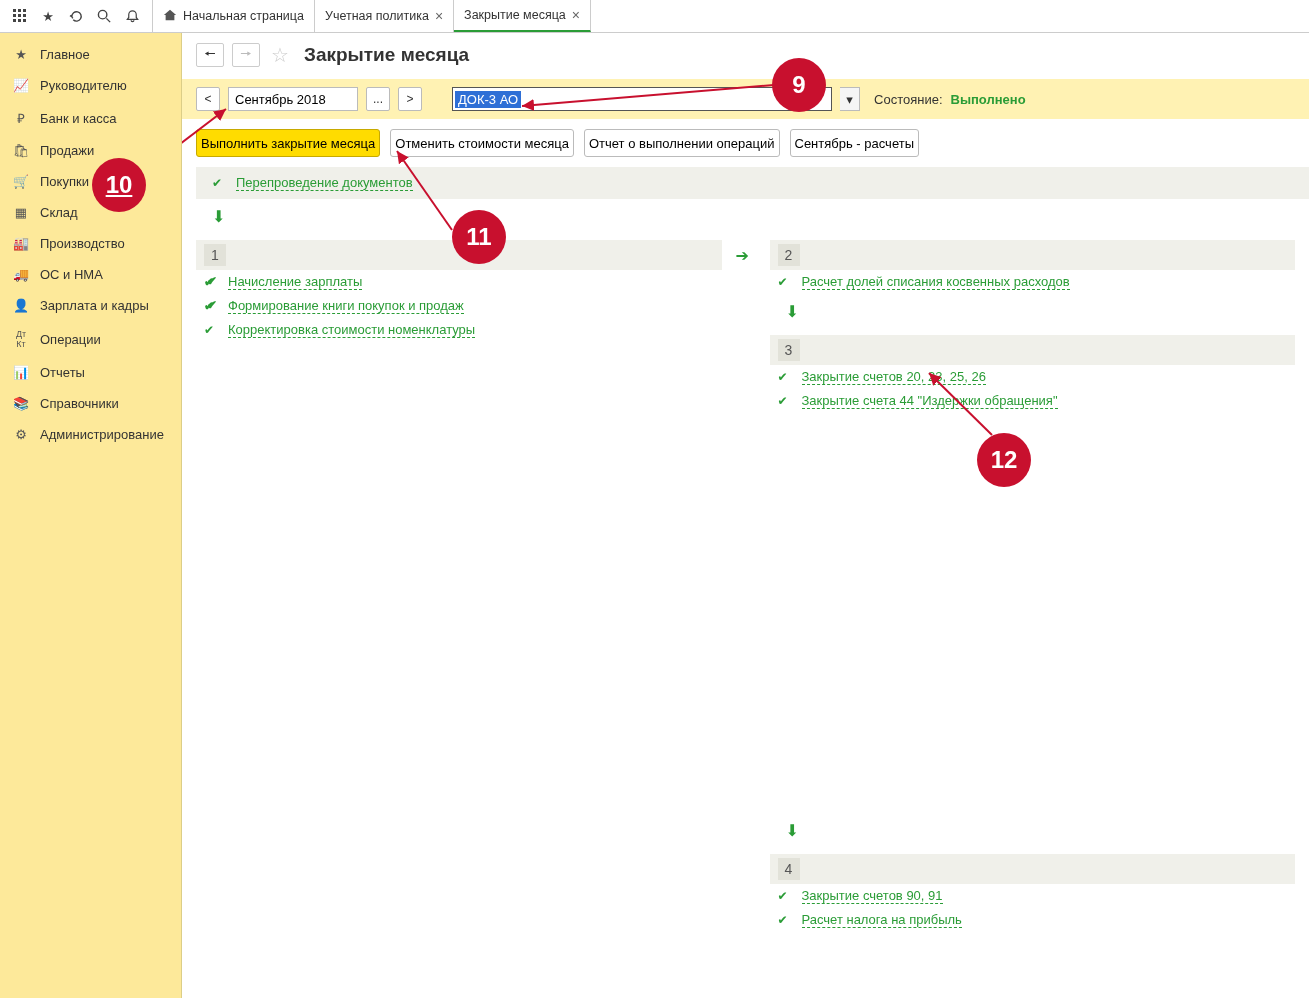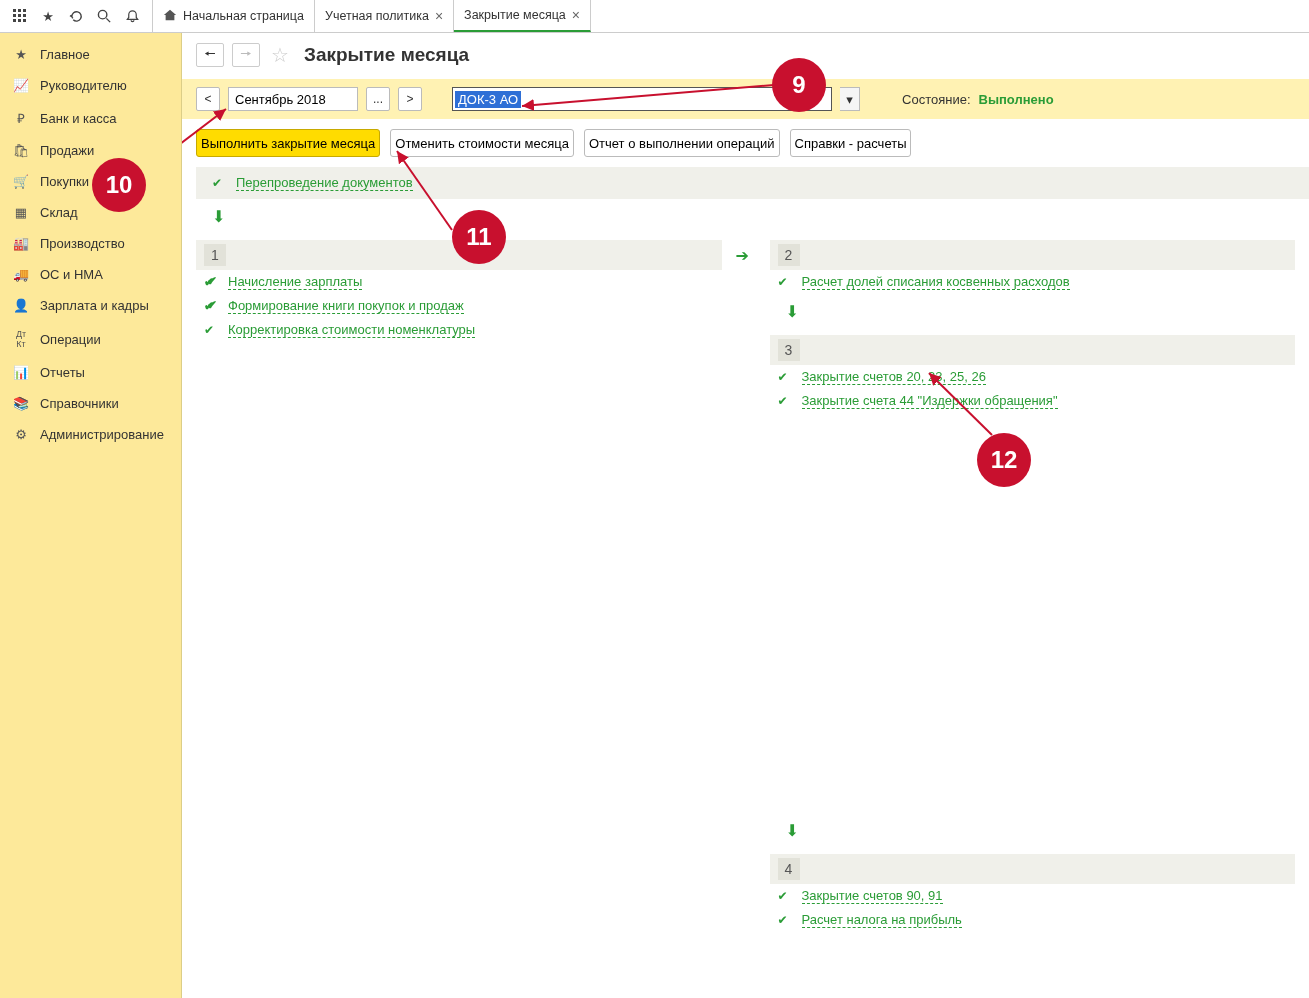--- a/index.html
+++ b/index.html
@@ -20,21 +20,21 @@
 .nav-btn { width: 28px; height: 24px; border: 1px solid #ccc; background: #fff; display: flex; align-items: center; justify-content: center; cursor: pointer; border-radius: 2px; }
 .nav-btn.disabled { color: #bbb; }
 .star-btn { width: 24px; height: 24px; display: flex; align-items: center; justify-content: center; color: #ccc; cursor: pointer; font-size: 20px; }
 .page-title { font-size: 19px; font-weight: bold; color: #333; margin-left: 4px; }
 .yellow-strip { background: #fff2b3; padding: 8px 14px; display: flex; align-items: center; gap: 8px; margin-top: 6px; }
 .small-btn { height: 24px; min-width: 24px; border: 1px solid #bbb; background: #fff; display: flex; align-items: center; justify-content: center; cursor: pointer; border-radius: 2px; font-size: 12px; padding: 0 6px; }
 .period-input { height: 24px; border: 1px solid #bbb; background: #fff; padding: 0 6px; width: 130px; font-size: 13px; }
 .org-field { height: 24px; border: 1px solid #555; background: #fff; width: 380px; font-size: 13px; padding: 2px; display: flex; align-items: center; }
 .org-selected { background: #2e6fd6; color: #fff; padding: 1px 3px; }
 .org-dropdown { height: 24px; width: 20px; border: 1px solid #bbb; border-left: none; background: #f5f5f5; display: flex; align-items: center; justify-content: center; cursor: pointer; }
-.status-label { margin-left: 34px; font-size: 13px; }
+.status-label { margin-left: 6px; font-size: 13px; }
 .status-value { color: #2a9c36; font-weight: bold; }
 .button-row { padding: 10px 14px; display: flex; gap: 10px; }
 .action-btn { height: 28px; padding: 0 4px; border: 1px solid #bbb; background: #fff; cursor: pointer; border-radius: 3px; font-size: 13px; display: flex; align-items: center; }
 .action-btn.primary { background: #ffdc00; border: 1px solid #c7a900; }
 .step-area { padding: 0 14px; display: flex; gap: 14px; }
 .column { flex: 1; }
 .step-row { display: flex; align-items: center; gap: 10px; padding: 4px 0 4px 8px; }
 .step-header-bar { background: #f0f0ea; padding: 4px 8px; margin-top: 6px; }
 .step-header-bar.wide { width: 100%; }
 .step-number-box { width: 22px; height: 22px; background: #e2e2d9; display: flex; align-items: center; justify-content: center; font-size: 14px; color: #555; }
@@ -181,21 +181,21 @@
       </div>
       <div class="org-dropdown">▾</div>
       <span class="status-label">Состояние:</span>
       <span class="status-value">Выполнено</span>
     </div>
 
     <div class="button-row">
       <button class="action-btn primary">Выполнить закрытие месяца</button>
       <button class="action-btn">Отменить стоимости месяца</button>
       <button class="action-btn">Отчет о выполнении операций</button>
-      <button class="action-btn">Справки - расчеты</button>
+      <button class="action-btn">Сентябрь - расчеты</button>
     </div>
 
     <div class="step-header-bar wide" style="margin:0 14px">
       <div class="step-row">
         <span class="check-icon">✔</span>
         <a class="step-link">Перепроведение документов</a>
       </div>
     </div>
 
     <div style="padding: 8px 22px;"><span class="arrow-down">⬇</span></div>
@@ -256,21 +256,21 @@
             <a class="step-link">Закрытие счетов 90, 91</a>
           </div>
         <div class="step-row">
             <span class="check-icon">✔</span>
             <a class="step-link">Расчет налога на прибыль</a>
           </div>
       </div>
     </div>
 
     <div class="callout" style="left:590px; top:25px;">9</div>
-    <div class="callout" style="left:-90px; top:125px;">10</div>
+    <div class="callout" style="left:-90px; top:125px;text-decoration:underline;">10</div>
     <div class="callout" style="left:270px; top:177px;">11</div>
     <div class="callout" style="left:795px; top:400px;">12</div>
 
     <svg class="ov">
       <defs>
           <marker id="ah" markerWidth="8" markerHeight="8" refX="6" refY="3" orient="auto">
             <path d="M0,0 L6,3 L0,6 Z" fill="#c8102e"></path>
           </marker>
         </defs>
       <line x1="592" y1="52" x2="340" y2="73" stroke="#c8102e" stroke-width="2" marker-end="url(#ah)"></line>

